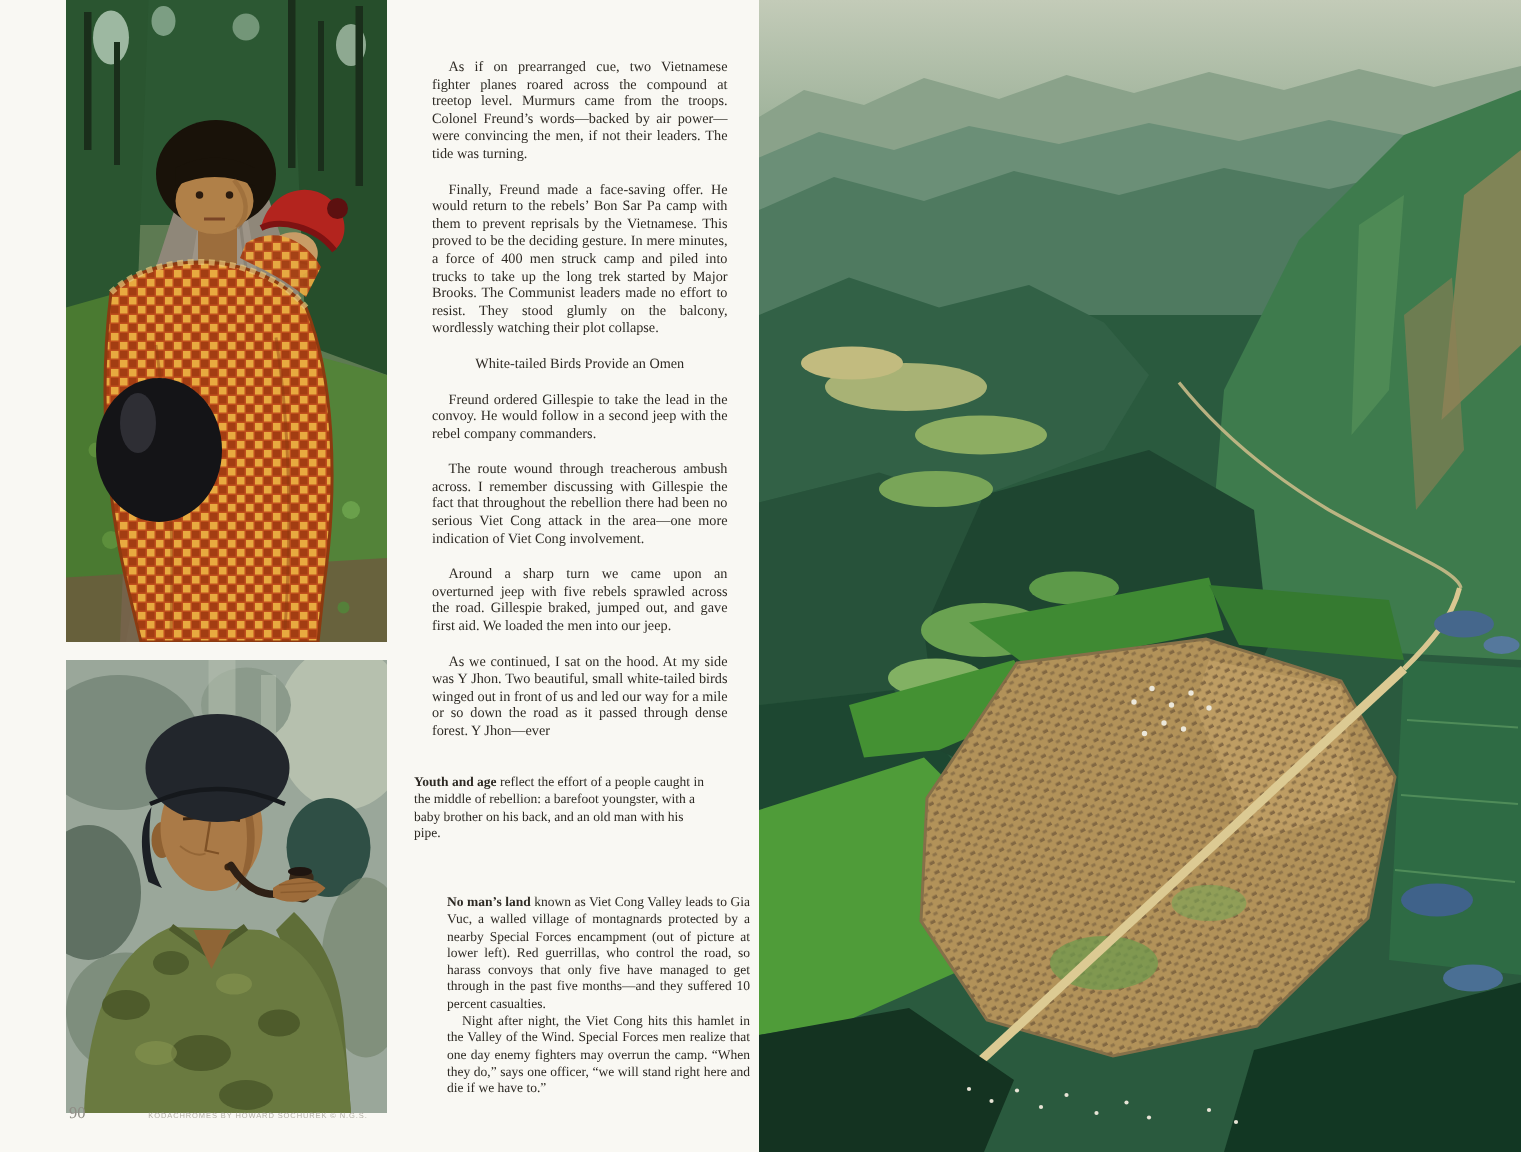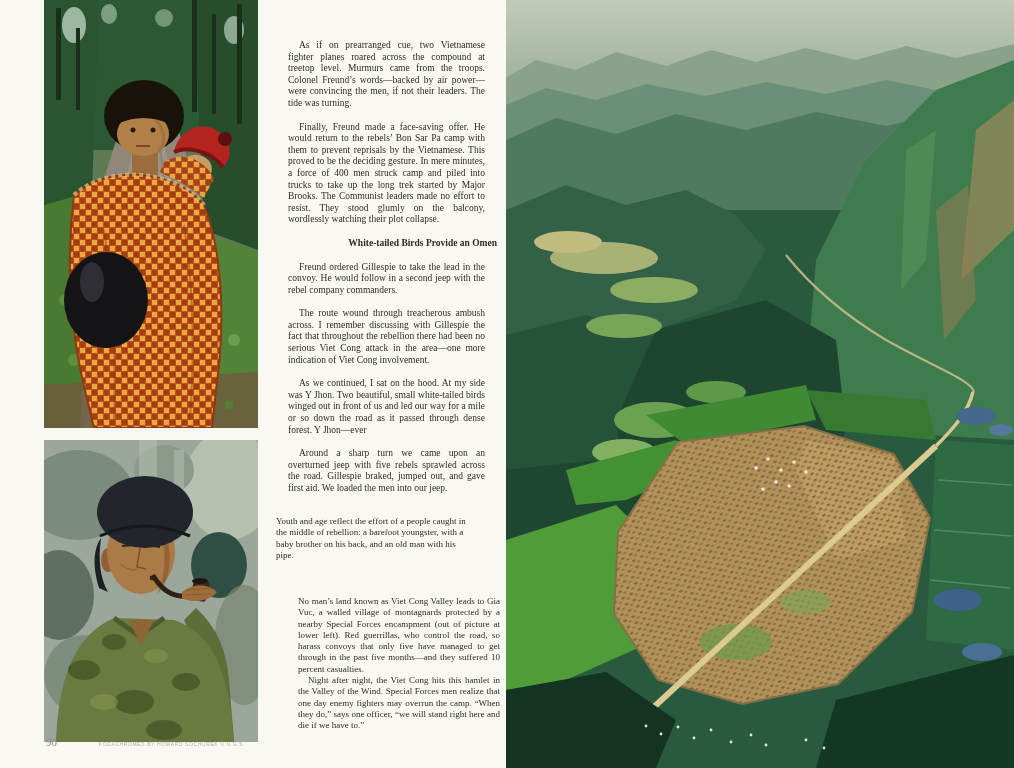--- a/index.html
+++ b/index.html
@@ -13,25 +13,25 @@
   .photo-boy{left:44px;top:0;width:214px;height:428px;}
   .photo-man{left:44px;top:440px;width:214px;height:302px;}
   .photo-aerial{left:506px;top:0;width:508px;height:768px;}
   .text-col{position:absolute;left:276px;top:28px;width:221px;}
   .text-col p{
     margin:12px;font-size:9.5px;line-height:11.6px;text-align:justify;
     text-indent:11px;
   }
   .text-col h3{
     margin:7px 0 6px 0;font-size:9.5px;line-height:11.6px;
-    font-weight:bold;text-align:right;
+    font-weight:normal;text-align:center;
   }
   .caption{position:absolute;font-size:9px;line-height:11.3px;}
   .caption p{margin:0;}
-  .caption .lead{font-weight:normal;}
+  .caption .lead{font-weight:bold;}
   .caption-youth{left:276px;top:516px;width:198px;text-align:left;}
   .caption-nml{left:298px;top:596px;width:202px;text-align:justify;}
   .caption-nml p + p{text-indent:10px;}
   .page-num{
     position:absolute;left:46px;top:736px;font-size:11px;color:#8f8d85;
   }
   .credit{
     position:absolute;left:86px;top:741px;width:172px;text-align:center;
     font-family:"Liberation Sans",sans-serif;font-size:5px;
     letter-spacing:.6px;color:#b3b0a6;white-space:nowrap;
@@ -165,22 +165,22 @@
       </g>
     </svg>
   </div>
 
   <div class="text-col">
     <p>As if on prearranged cue, two Vietnamese fighter planes roared across the compound at treetop level. Murmurs came from the troops. Colonel Freund’s words—backed by air power—were convincing the men, if not their leaders. The tide was turning.</p>
     <p>Finally, Freund made a face-saving offer. He would return to the rebels’ Bon Sar Pa camp with them to prevent reprisals by the Vietnamese. This proved to be the deciding gesture. In mere minutes, a force of 400 men struck camp and piled into trucks to take up the long trek started by Major Brooks. The Communist leaders made no effort to resist. They stood glumly on the balcony, wordlessly watching their plot collapse.</p>
     <h3>White-tailed Birds Provide an Omen</h3>
     <p>Freund ordered Gillespie to take the lead in the convoy. He would follow in a second jeep with the rebel company commanders.</p>
     <p>The route wound through treacherous ambush across. I remember discussing with Gillespie the fact that throughout the rebellion there had been no serious Viet Cong attack in the area—one more indication of Viet Cong involvement.</p>
+    <p>Around a sharp turn we came upon an overturned jeep with five rebels sprawled across the road. Gillespie braked, jumped out, and gave first aid. We loaded the men into our jeep.</p>
     <p>As we continued, I sat on the hood. At my side was Y Jhon. Two beautiful, small white-tailed birds winged out in front of us and led our way for a mile or so down the road as it passed through dense forest. Y Jhon—ever</p>
-    <p>Around a sharp turn we came upon an overturned jeep with five rebels sprawled across the road. Gillespie braked, jumped out, and gave first aid. We loaded the men into our jeep.</p>
   </div>
 
   <div class="caption caption-youth">
     <p>
       <span class="lead">Youth and age</span><span> reflect the effort of a people caught in the middle of rebellion: a barefoot youngster, with a baby brother on his back, and an old man with his pipe.</span>
     </p>
   </div>
 
   <div class="caption caption-nml">
     <p>

